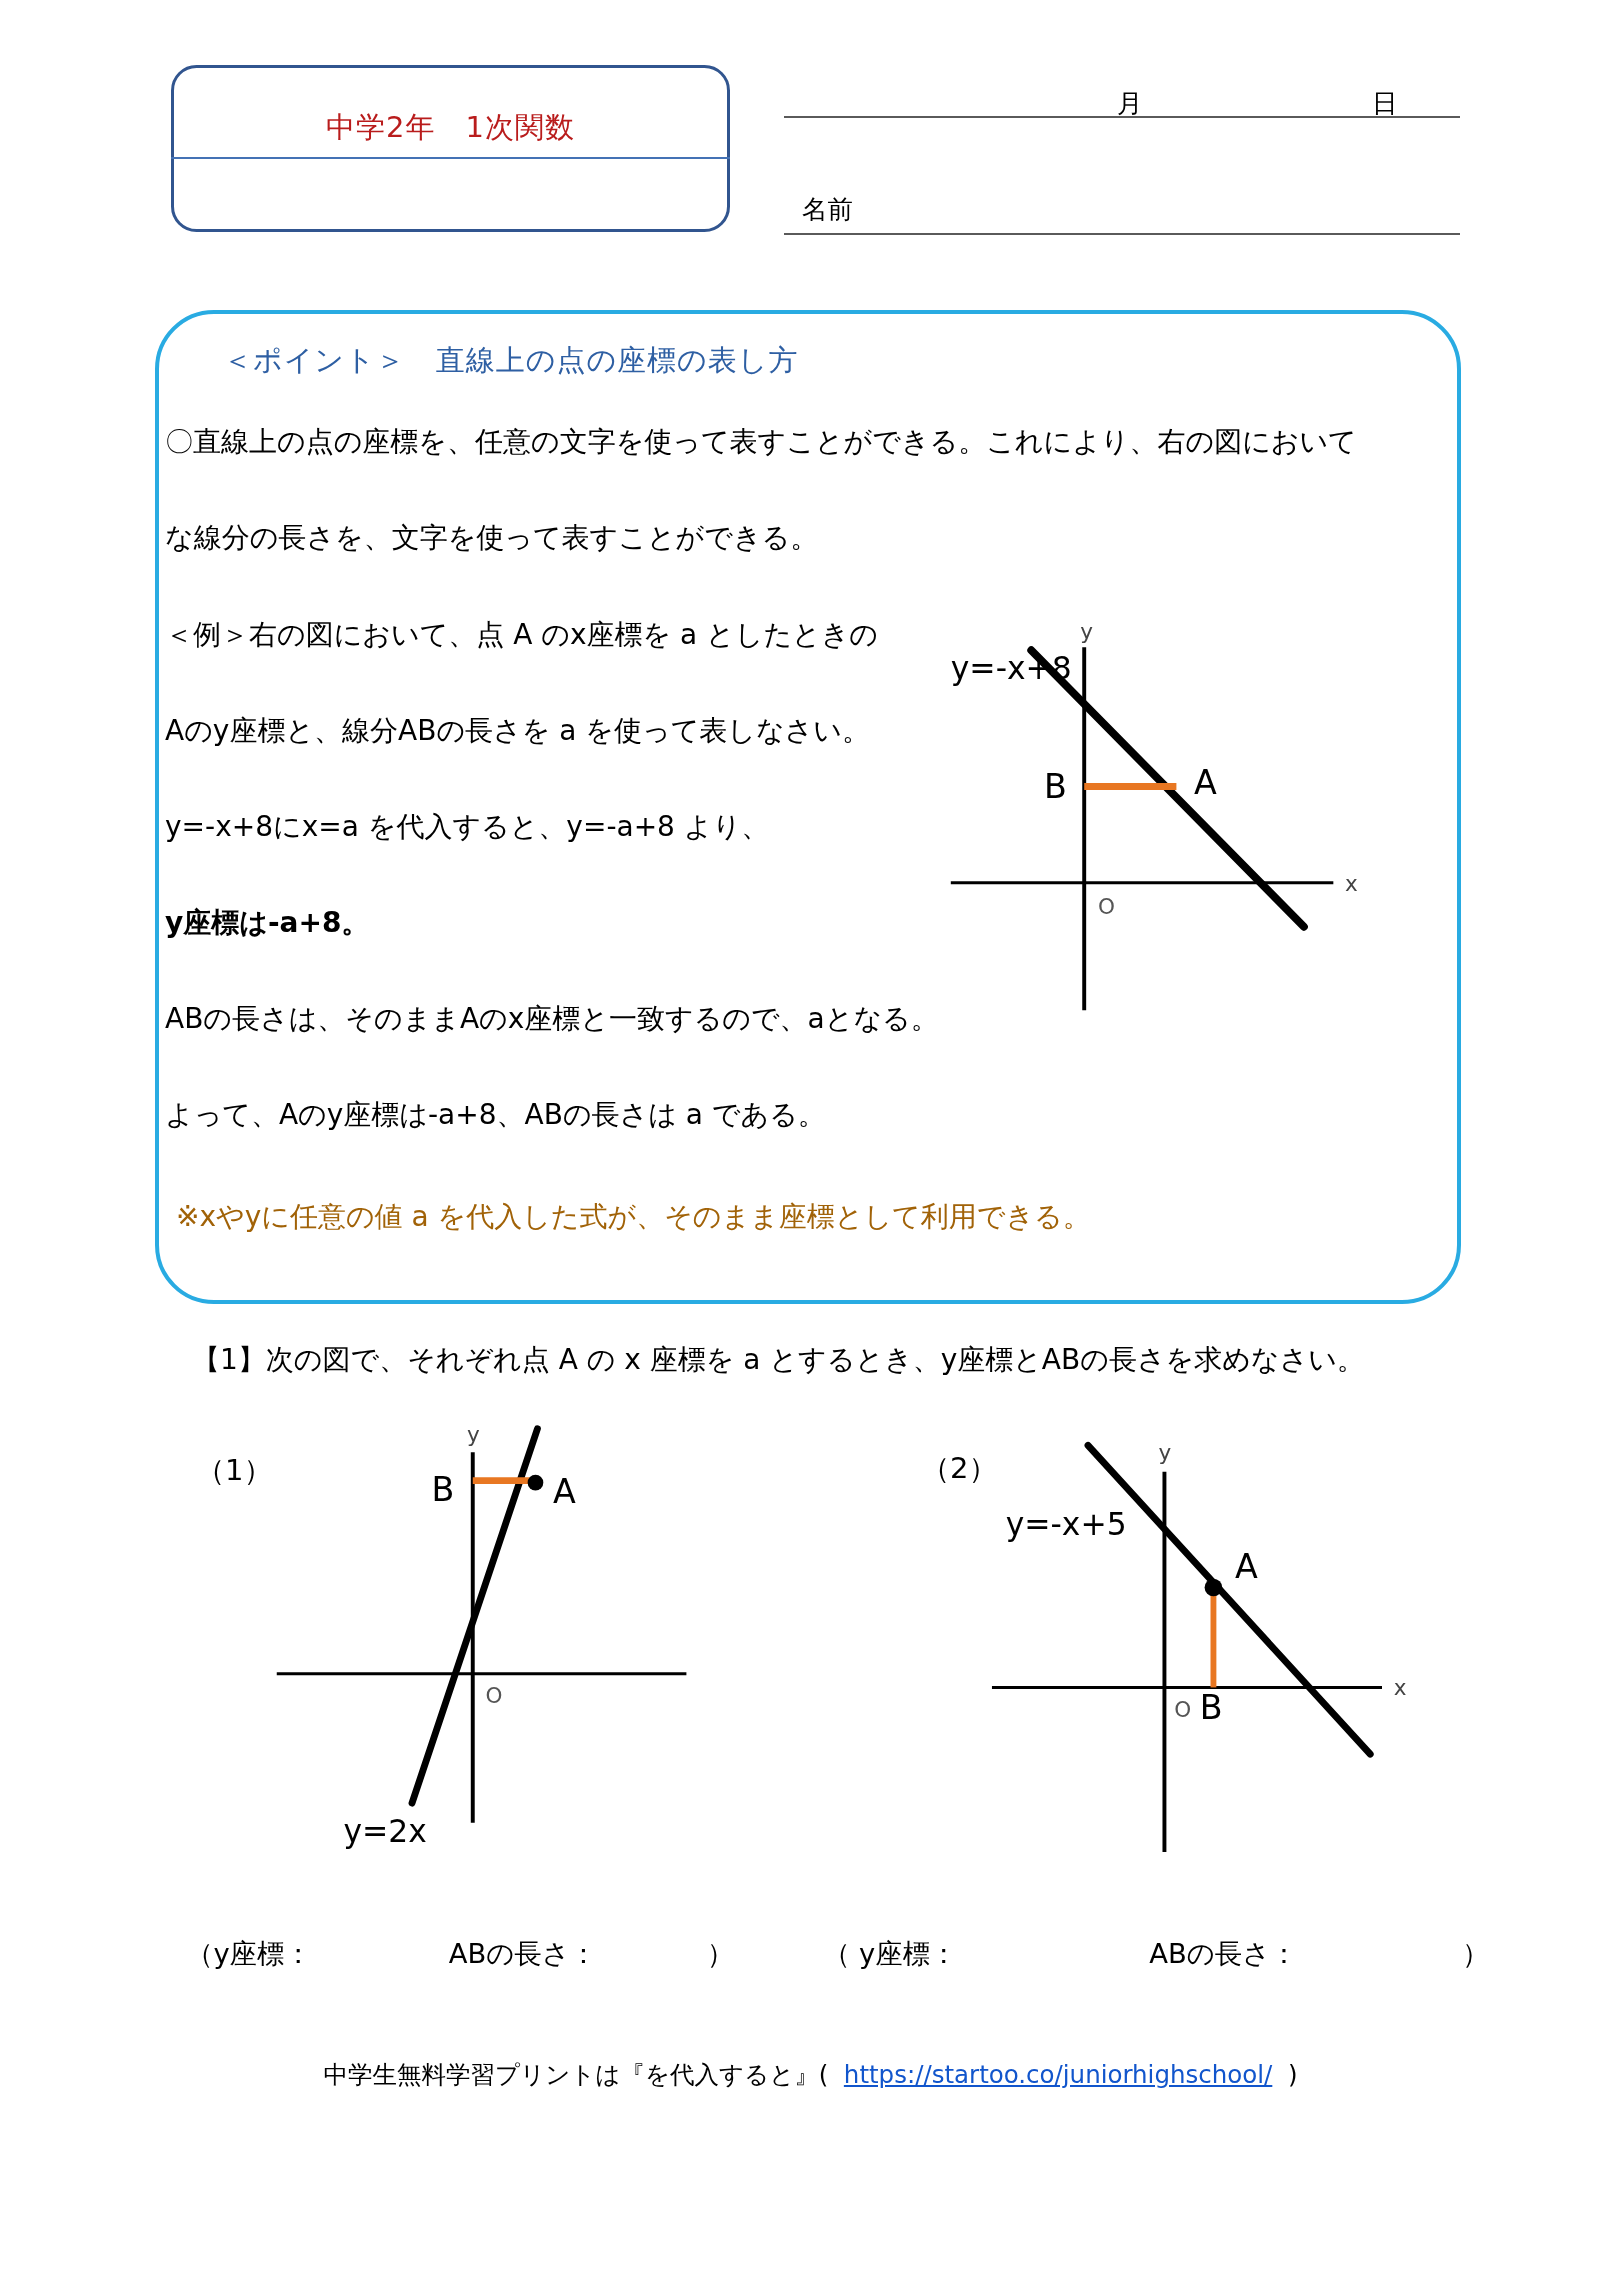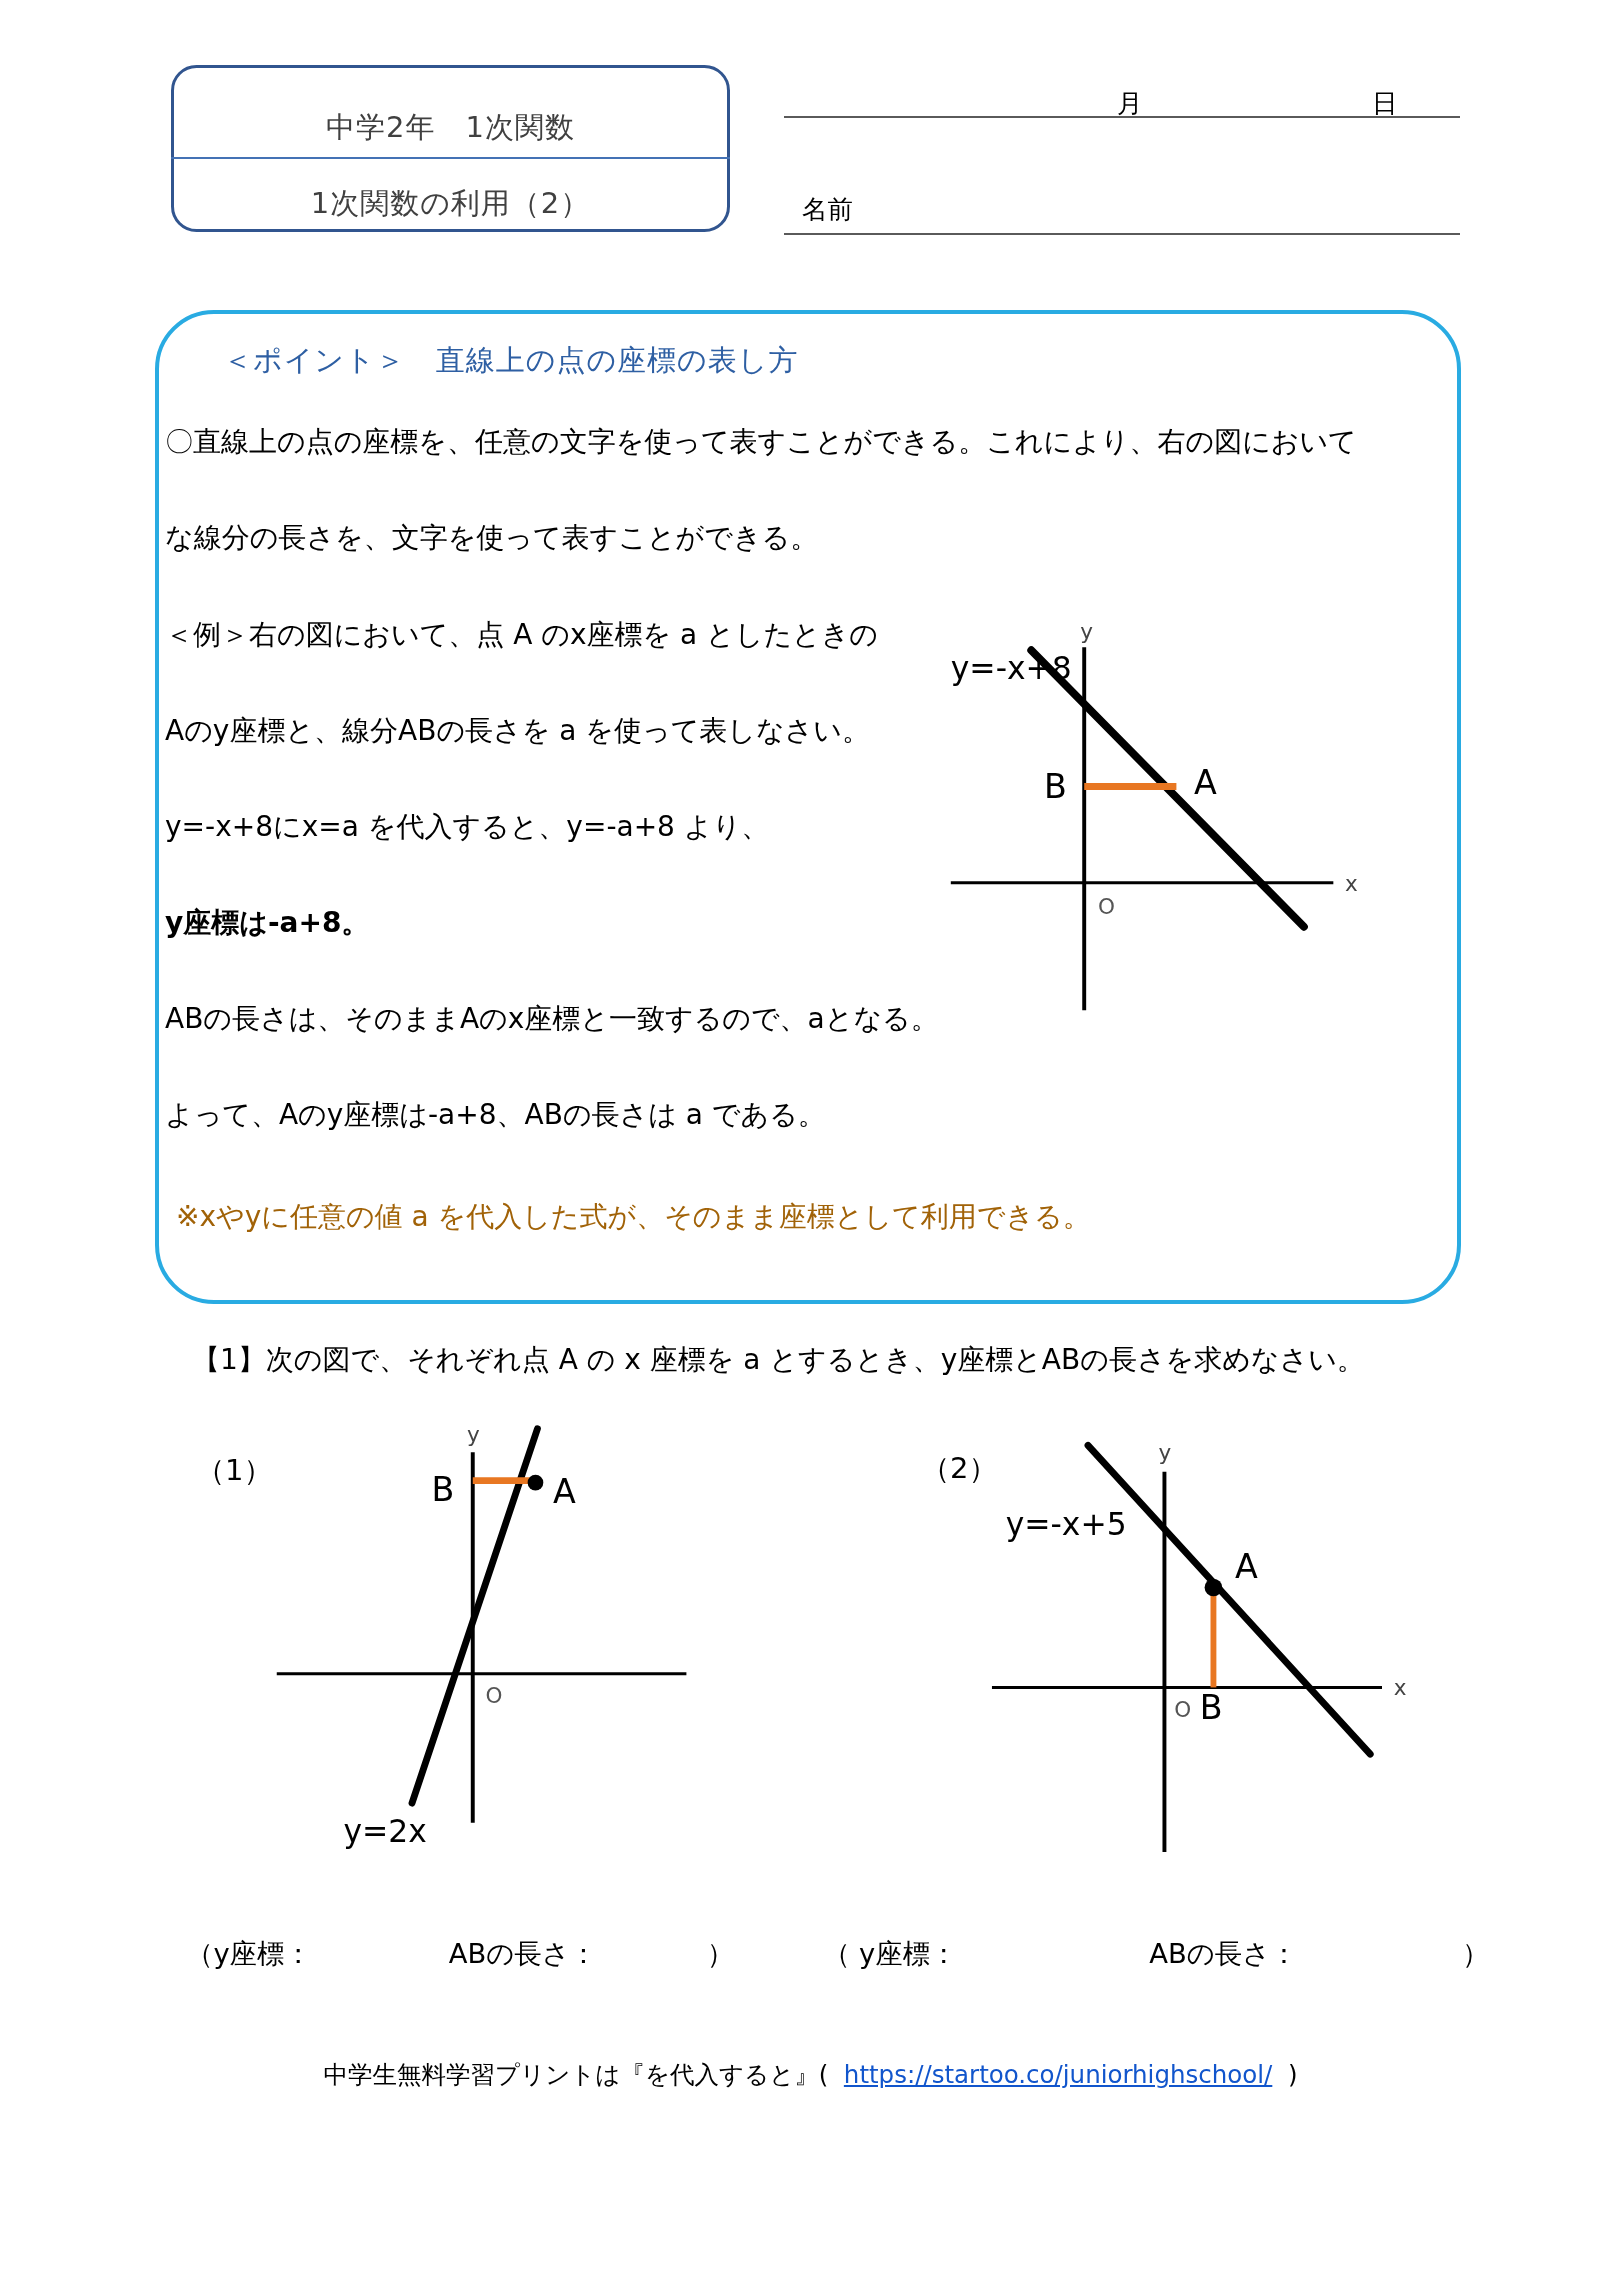--- a/index.html
+++ b/index.html
@@ -36,21 +36,21 @@
     width: 559px; height: 0;
     border-top: 2px solid #4472b5;
   }
   .title-line {
     position: absolute;
     left: 171px;
     width: 559px;
     text-align: center;
     font-size: 29px;
     letter-spacing: 1px;
-    color: #404040;
+    color: #b91c1c;
     white-space: pre;
   }
   #title-line-1 { top: 108px; }
   #title-line-2 { top: 184px; }
 
   #date-row {
     position: absolute;
     left: 784px; top: 116px;
     width: 676px; height: 0;
     border-top: 2px solid #5a5a5a;
@@ -174,21 +174,20 @@
     text-decoration: underline;
   }
 </style>
 </head>
 <body>
 
 <div id="header">
   <div id="title-box"></div>
   <div id="title-divider"></div>
   <div class="title-line" id="title-line-1">中学2年　1次関数</div>
-  <div class="title-line" id="title-line-2">1次関数の利用（2）</div>
 
   <div id="date-row"></div>
   <div id="name-row"></div>
   <div id="label-month">月</div>
   <div id="label-day">日</div>
   <div id="label-name">名前</div>
 </div>
 
 <div id="point-box"></div>
 <div id="point-heading">＜ポイント＞　直線上の点の座標の表し方</div>

